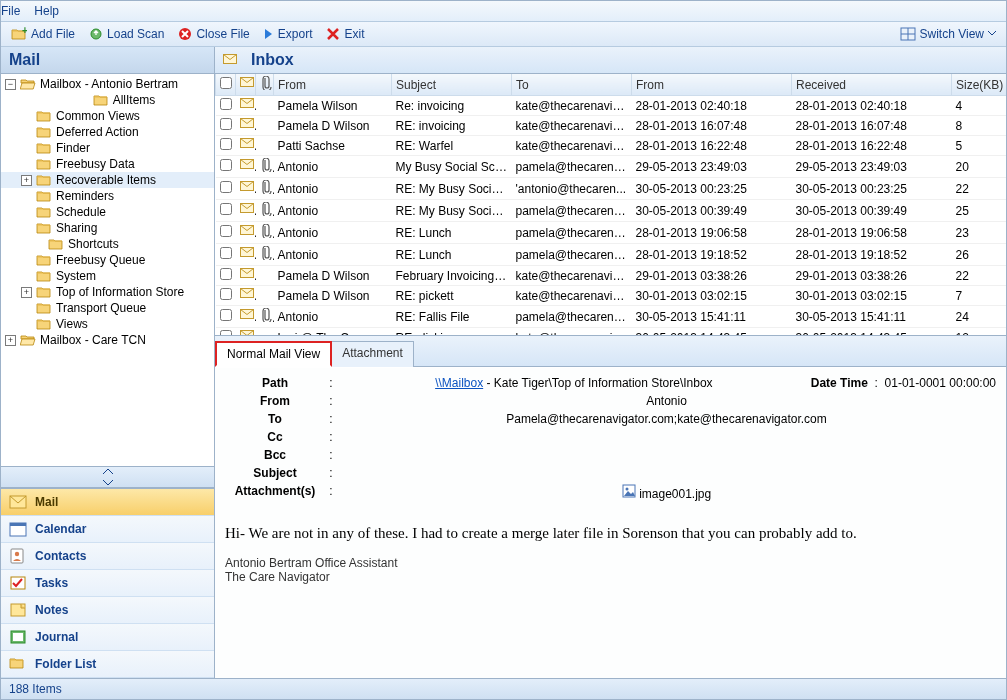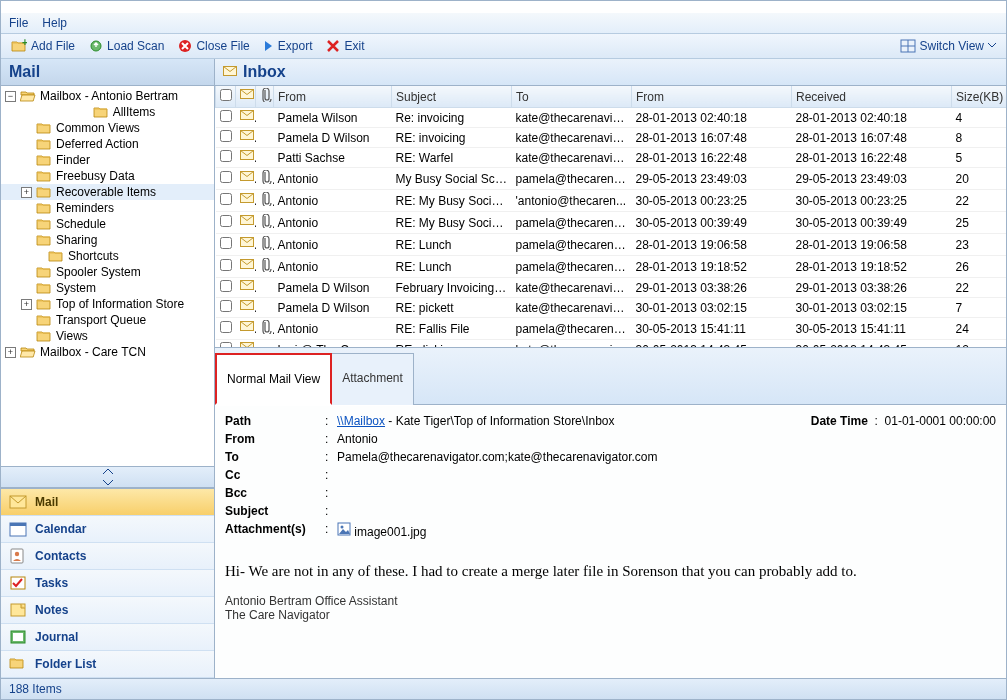--- a/index.html
+++ b/index.html
@@ -1,48 +1,48 @@
 <!DOCTYPE html>
 <html><head>
 <meta charset="utf-8">
 <style>
 * { box-sizing: border-box; margin: 0; padding: 0; }
 body { font-family: "Segoe UI", Tahoma, sans-serif; font-size: 12px; color: #000; background: #fff; width: 1007px; height: 700px; overflow: hidden; display: flex; flex-direction: column; border: 1px solid #9db2c9; }
-.menubar { background: linear-gradient(#f4f8fc,#e3eefa); border-bottom: 1px solid #b6cbe0; padding: 3px 8px; display: flex; gap: 14px; margin-top: 12px; }
+.menubar { background: linear-gradient(#f4f8fc,#e3eefa); border-bottom: 1px solid #b6cbe0; padding: 3px 0; display: flex; gap: 14px; }
 .menubar span { color: #15428b; cursor: pointer; }
 .toolbar { background: linear-gradient(#f0f6fd,#dce9f7); border-bottom: 1px solid #b6cbe0; padding: 3px 6px; display: flex; align-items: center; gap: 6px; }
 .tbtn { display: inline-flex; align-items: center; gap: 4px; color: #15428b; cursor: pointer; padding: 2px 4px; }
 .tbtn svg, .ico svg { display:block; }
 .spacer { flex: 1; }
 .maingrid { flex: 1; display: flex; min-height: 0; }
 .leftpane { width: 214px; border-right: 1px solid #9db2c9; display: flex; flex-direction: column; }
 .lefthead { background: linear-gradient(#d6e6f7,#c4d7ec); border-bottom: 1px solid #9db2c9; padding: 4px 8px; font-size: 16px; font-weight: bold; color: #15428b; }
 .tree { flex: 1; overflow-y: auto; overflow-x: hidden; padding: 2px 0; }
 .treerow { display: flex; align-items: center; gap: 4px; padding: 1px 2px; white-space: nowrap; cursor: pointer; }
 .treerow.sel { background:#e3eefa; }
 .exp { width: 11px; height: 11px; border: 1px solid #7a7a7a; background:#fff; font-size: 9px; line-height: 9px; text-align: center; color:#333; cursor:pointer; flex:0 0 11px; }
 .expblank { width: 11px; height: 11px; flex:0 0 11px; }
 .scrollhead { border-top:1px solid #9db2c9; border-bottom:1px solid #9db2c9; background:linear-gradient(#e3eefa,#cfe0f2); }
 .scrollbtn { height:10px; display:flex; align-items:center; justify-content:center; cursor:pointer; }
 .navlist { border-top:1px solid #9db2c9; }
 .navitem { display:flex; align-items:center; gap:8px; padding:5px 8px; border-bottom:1px solid #cfe0f2; cursor:pointer; font-weight:bold; color:#15428b; background:linear-gradient(#f4f8fc,#e8f1fb); }
 .navitem.sel { background:linear-gradient(#fde8a8,#f8cf6a); color:#4a3a00; }
 .rightpane { flex:1; display:flex; flex-direction:column; min-width:0; }
-.inboxhead { background:linear-gradient(#eaf2fb,#d6e6f7); border-bottom:1px solid #9db2c9; padding:4px 8px; font-size:16px; font-weight:bold; color:#15428b; display:flex; align-items:center; gap:6px;}
+.inboxhead { background:linear-gradient(#eaf2fb,#d6e6f7); border-bottom:1px solid #9db2c9; padding:4px 8px; font-size:16px; font-weight:bold; color:#15428b; display:flex; align-items:center; gap:14px;}
 .msgarea { flex:1; display:flex; flex-direction:column; min-height:0; }
 .msgtable-wrap { flex: 0 0 262px; overflow-y:auto; overflow-x:hidden; border-bottom:1px solid #9db2c9; }
 table.msgtable { border-collapse:collapse; width:100%; table-layout:fixed; }
 .msgtable th { background:linear-gradient(#f4f8fc,#dce9f7); border:1px solid #cddceb; border-top:none; text-align:left; font-weight:normal; padding:2px 4px; color:#333; position:sticky; top:0;}
 .msgtable td { border-bottom:1px solid #f0f0f0; padding:2px 4px; white-space:nowrap; overflow:hidden; text-overflow:ellipsis; }
 .chk { width:12px; height:12px; }
 .tabs { display:flex; background:linear-gradient(#eaf2fb,#d6e6f7); border-bottom:1px solid #9db2c9; padding-top:4px; gap:0; }
-.tab { padding:17px 10px; border:1px solid #9db2c9; border-bottom:none; margin-right:-1px; background:#e8f1fb; cursor:pointer; color:#333; position:relative; top:1px;}
+.tab { padding:4px 10px; border:1px solid #9db2c9; border-bottom:none; margin-right:-1px; background:#e8f1fb; cursor:pointer; color:#333; position:relative; top:1px;}
 .tab.sel { background:#fff; border:2px solid #d22; border-bottom:2px solid #fff; color:#000; z-index:1;}
 .preview { flex:1; background:#fdfefe; padding:6px 10px; overflow:auto; border-top:1px solid #fff; }
-.prow { display:flex; padding:2px 0; }
+.prow { display:flex; padding:2px 0;text-align:center; }
 .plabel { width:100px; font-weight:bold; }
 .pcolon { width:12px; }
 .pval { flex:1; }
 a.link { color:#0b53c1; text-decoration:underline; }
 .body { margin-top:22px; font-family: "Times New Roman", serif; font-size:15px; }
 .sig { margin-top:14px; font-family: "Segoe UI", Tahoma, sans-serif; font-size:12px; color:#333; }
 .statusbar { background:linear-gradient(#e3eefa,#cfe0f2); border-top:1px solid #9db2c9; padding:3px 8px; color:#15428b; font-size:12px;}
 .col-chk { width:20px; } .col-env { width:20px; } .col-att { width:18px; }
 .col-from { width:118px; } .col-subj { width:120px; } .col-to { width:120px; }
 .col-sent { width:160px; } .col-recv { width:160px; } .col-size { width:60px; }
@@ -209,21 +209,21 @@
           <svg class="folder" width="16" height="14">
             <use href="#svg-folder"></use>
           </svg>
           <span>Shortcuts</span>
         </div>
         <div class="treerow" style="padding-left: 20px;">
           <div class="expblank"></div>
           <svg class="folder" width="16" height="14">
             <use href="#svg-folder"></use>
           </svg>
-          <span>Spooler System</span>
+          <span>Freebusy Queue</span>
         </div>
         <div class="treerow" style="padding-left: 20px;">
           <div class="expblank"></div>
           <svg class="folder" width="16" height="14">
             <use href="#svg-folder"></use>
           </svg>
           <span>System</span>
         </div>
         <div class="treerow" style="padding-left: 20px;">
           <div class="exp">+</div>

